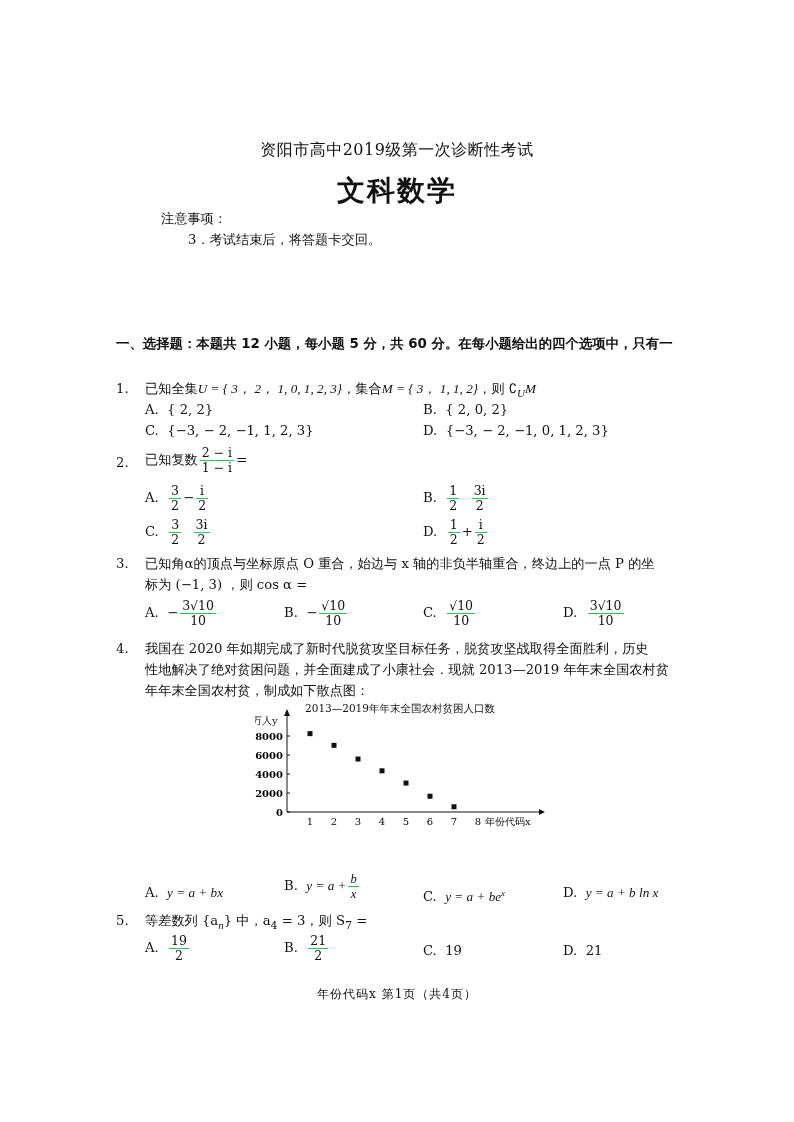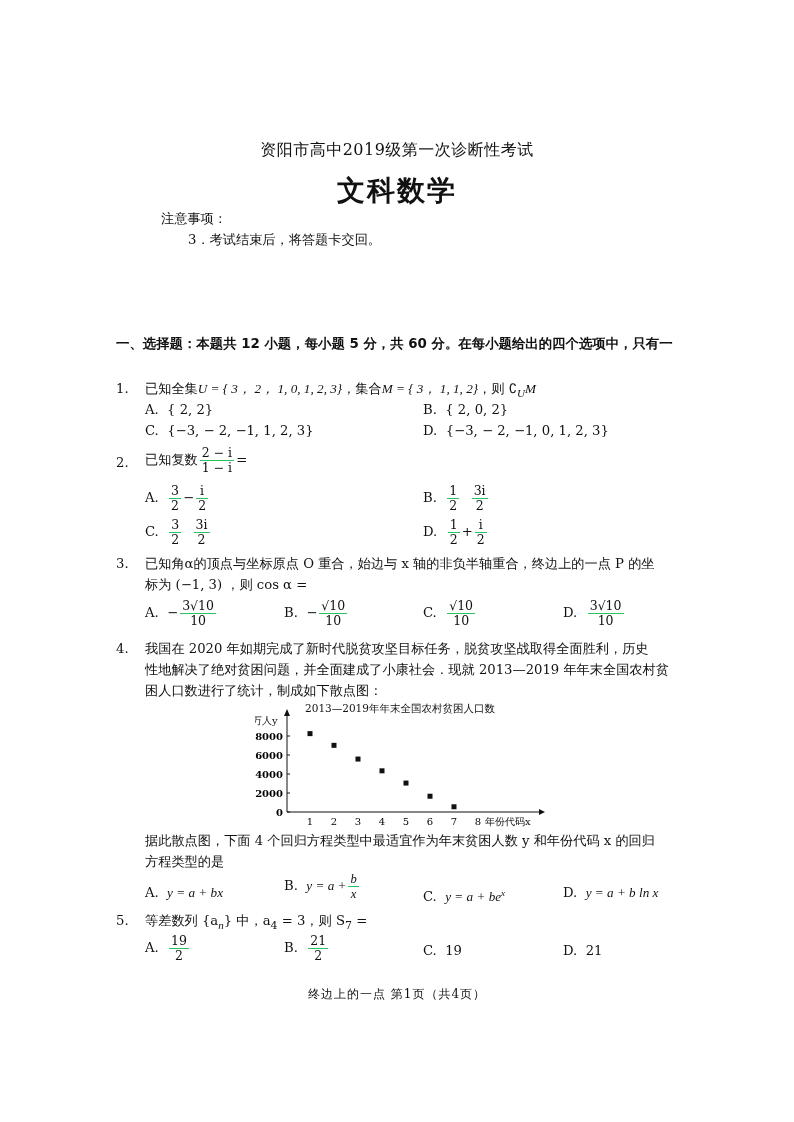--- a/index.html
+++ b/index.html
@@ -75,21 +75,21 @@
   <div class="opt" style="left:168px;top:46px"><span>B.</span>&nbsp;&nbsp;<span>−</span><span class="frac"><span class="n">√10</span><span class="d">10</span></span></div>
   <div class="opt" style="left:307px;top:46px"><span>C.</span>&nbsp;&nbsp;<span class="frac"><span class="n">√10</span><span class="d">10</span></span></div>
   <div class="opt" style="left:447px;top:46px"><span>D.</span>&nbsp;&nbsp;<span class="frac"><span class="n">3√10</span><span class="d">10</span></span></div>
 </div>
 
 <div class="abs q body-text" style="top:638px;height:64px;">
   <span class="qnum">4.</span>
   <div class="qbody">
     <div>我国在 2020 年如期完成了新时代脱贫攻坚目标任务，脱贫攻坚战取得全面胜利，历史</div>
     <div>性地解决了绝对贫困问题，并全面建成了小康社会．现就 2013—2019 年年末全国农村贫</div>
-    <div>困人口数进行了统计，制成如下散点图：</div>
+    <div>年年末全国农村贫，制成如下散点图：</div>
   </div>
 </div>
 
 <div class="abs chart">
   <svg width="290" height="130" viewBox="0 0 290 130">
     <text id="ch-title" x="145" y="12" text-anchor="middle" font-size="10.5" font-family="DejaVu Serif, serif" fill="#111">2013—2019年年末全国农村贫困人口数</text>
 
     <line x1="32" y1="112" x2="284" y2="112" stroke="#111" stroke-width="1"></line>
     <polygon points="284,109 290,112 284,115" fill="#111"></polygon>
     <line x1="32" y1="112" x2="32" y2="14" stroke="#111" stroke-width="1"></line>
@@ -124,34 +124,30 @@
         <rect x="100.5" y="56.5375" width="5" height="5" fill="#111"></rect>
         <rect x="124.5" y="68.3175" width="5" height="5" fill="#111"></rect>
         <rect x="148.5" y="80.563" width="5" height="5" fill="#111"></rect>
         <rect x="172.5" y="93.73" width="5" height="5" fill="#111"></rect>
         <rect x="196.5" y="104.2655" width="5" height="5" fill="#111"></rect>
       </g>
   </svg>
 </div>
 
 <div class="abs q body-text" style="top:830px;height:80px;">
-  <div class="qbody">
-    <div>据此散点图，下面 4 个回归方程类型中最适宜作为年末贫困人数 y 和年份代码 x 的回归</div>
-    <div>方程类型的是</div>
-  </div>
   <div class="opt" style="left:29px;top:52px"><span>A.</span>&nbsp;&nbsp;<i class="v">y = a + bx</i></div>
   <div class="opt" style="left:168px;top:42px"><span>B.</span>&nbsp;&nbsp;<i class="v">y = a +</i><span class="frac"><i class="v n">b</i><i class="v d">x</i></span></div>
   <div class="opt" style="left:307px;top:52px"><span>C.</span>&nbsp;&nbsp;<i class="v">y = a + be</i><sup><i class="v" style="font-size:9px">x</i></sup></div>
   <div class="opt" style="left:447px;top:52px"><span>D.</span>&nbsp;&nbsp;<i class="v">y = a + b ln x</i></div>
 </div>
 
 <div class="abs q body-text" style="top:910px;height:64px;">
   <span class="qnum">5.</span>
   <div class="qbody">
     <span>等差数列 {a</span><sub><i class="v">n</i></sub><span>} 中，a</span><sub>4</sub><span> = 3，则 S</span><sub>7</sub><span> =</span>
   </div>
   <div class="opt" style="left:29px;top:24px"><span>A.</span>&nbsp;&nbsp;<span class="frac"><span class="n">19</span><span class="d">2</span></span></div>
   <div class="opt" style="left:168px;top:24px"><span>B.</span>&nbsp;&nbsp;<span class="frac"><span class="n">21</span><span class="d">2</span></span></div>
   <div class="opt" style="left:307px;top:30px"><span>C.</span>&nbsp;&nbsp;<span>19</span></div>
   <div class="opt" style="left:447px;top:30px"><span>D.</span>&nbsp;&nbsp;<span>21</span></div>
 </div>
 
-<div class="abs footer">终边上的一点 第1页（共4页）</div>
+<div class="abs footer">年份代码x 第1页（共4页）</div>
 
 </body></html>

